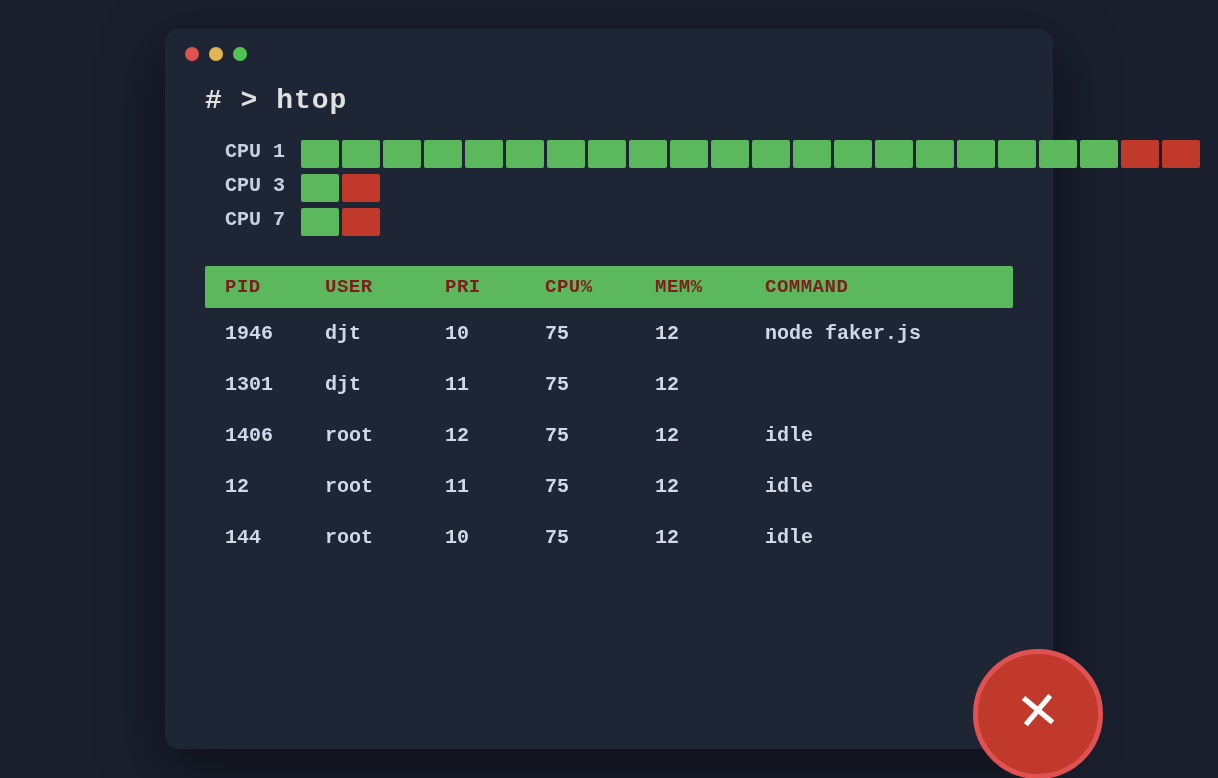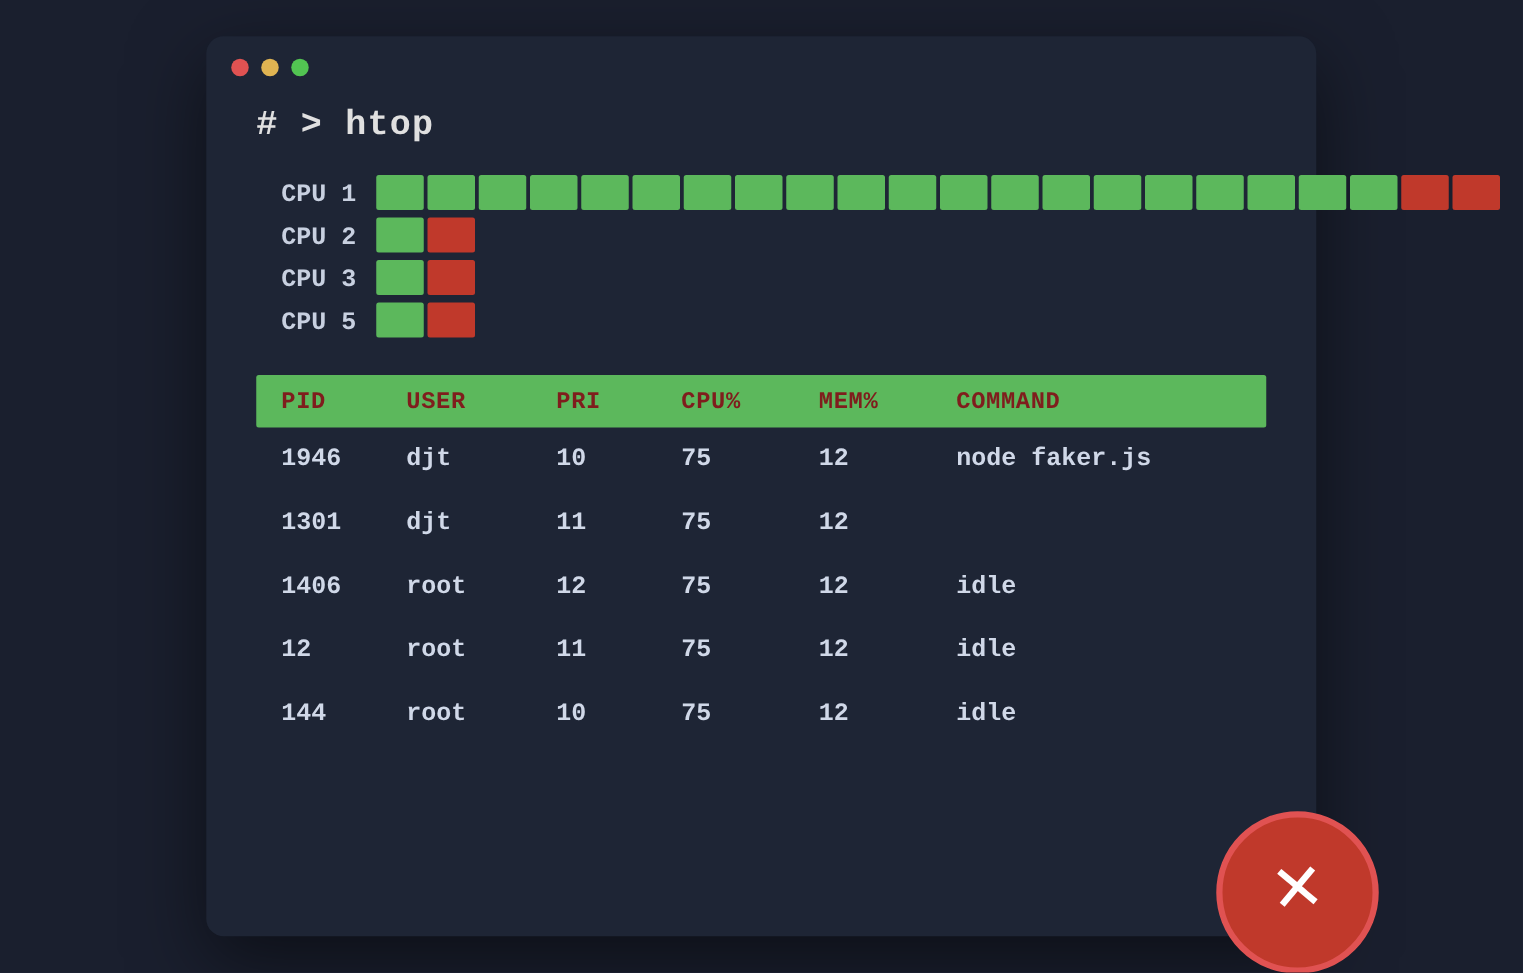--- a/index.html
+++ b/index.html
@@ -53,21 +53,21 @@
       margin-bottom: 24px;
       letter-spacing: 1px;
     }
 
     .cpu-section {
       margin-bottom: 30px;
     }
 
     .cpu-row {
       display: flex;
-      align-items: flex-end;
+      align-items: flex-start;
       margin-bottom: 6px;
       gap: 16px;
     }
 
     .cpu-label {
       color: #c8d0e0;
       font-size: 20px;
       font-weight: bold;
       width: 80px;
       text-align: right;
@@ -194,35 +194,28 @@
             <div class="bar-cell bar-green"></div>
             <div class="bar-cell bar-green"></div>
             <div class="bar-cell bar-green"></div>
             <div class="bar-cell bar-green"></div>
             <div class="bar-cell bar-green"></div>
             <div class="bar-cell bar-red"></div>
             <div class="bar-cell bar-red"></div>
           </div>
         </div>
         <div class="cpu-row">
-          <div class="cpu-label">CPU 2</div>
-          <div class="cpu-bar">
-            <div class="bar-cell bar-green"></div>
-            <div class="bar-cell bar-red"></div>
-          </div>
-        </div>
-        <div class="cpu-row">
           <div class="cpu-label">CPU 3</div>
           <div class="cpu-bar">
             <div class="bar-cell bar-green"></div>
             <div class="bar-cell bar-red"></div>
           </div>
         </div>
         <div class="cpu-row">
-          <div class="cpu-label">CPU 5</div>
+          <div class="cpu-label">CPU 7</div>
           <div class="cpu-bar">
             <div class="bar-cell bar-green"></div>
             <div class="bar-cell bar-red"></div>
           </div>
         </div>
       </div>
 
     <div class="table-section">
       <div class="table-header">
         <div class="col-pid th">PID</div>

